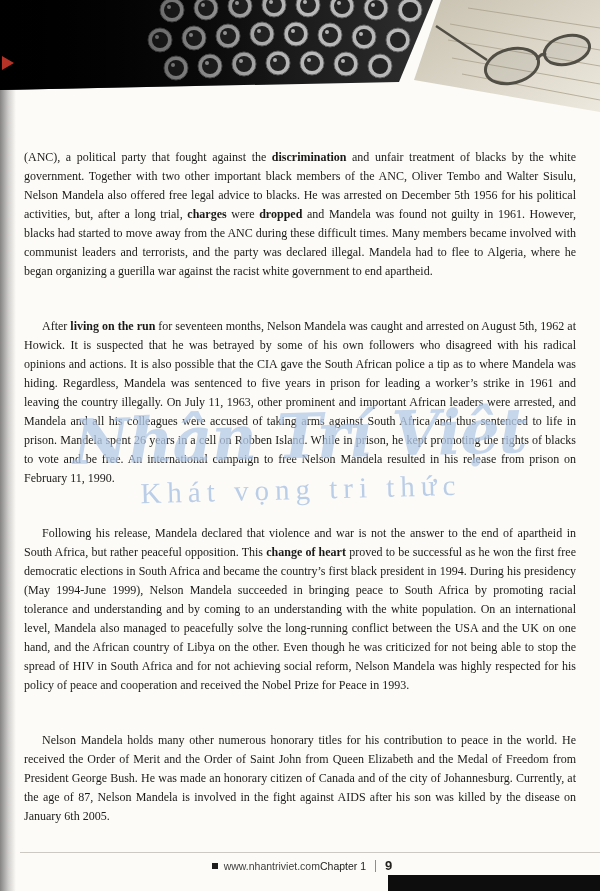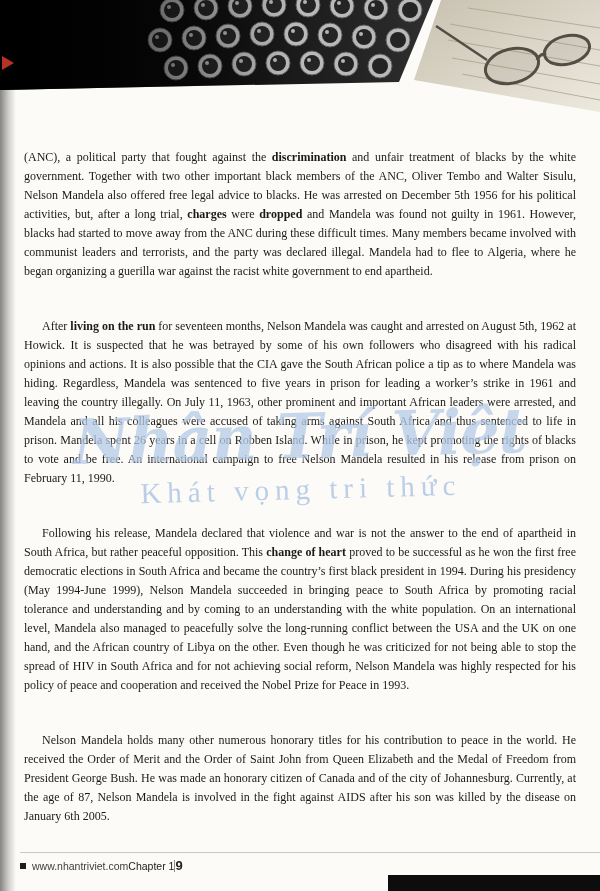--- a/index.html
+++ b/index.html
@@ -38,26 +38,26 @@
     letter-spacing:6px; color:rgba(122,160,212,0.50);
     text-shadow:0 0 2px rgba(255,255,255,0.55); margin-top:2px;
   }
   
   .footer-rule {
     position:absolute; left:20px; right:0; top:852px; height:0;
     border-top:1px solid #ccc9c3; z-index:6;
   }
   .footer {
     position:absolute; left:20px; right:16px; top:858px; z-index:7;
-    display:flex; justify-content:flex-start; align-items:center;
+    display:flex; justify-content:center; align-items:center;
     font-family:"Liberation Sans", sans-serif;
   }
   .site { display:flex; align-items:center; gap:6px; font-size:10.5px; color:#3e3d3b; }
   .bullet { width:6px; height:6px; background:#1d1d1d; display:inline-block; }
-  .chapter { display:flex; align-items:center; color:#23221f; }
+  .chapter { display:flex; align-items:center; gap:9px; color:#23221f; }
   .chapter-label { font-size:10.5px; }
   .chapter-divider { width:1px; height:12px; background:#8f8d88; }
   .pagenum { font-size:13px; font-weight:bold; font-family:"Liberation Sans", sans-serif; }
   .bottom-bar {
     position:absolute; right:0; bottom:0; width:212px; height:16px;
     background:#0d0d0d; z-index:5;
   }
 </style>
 </head>
 <body>

